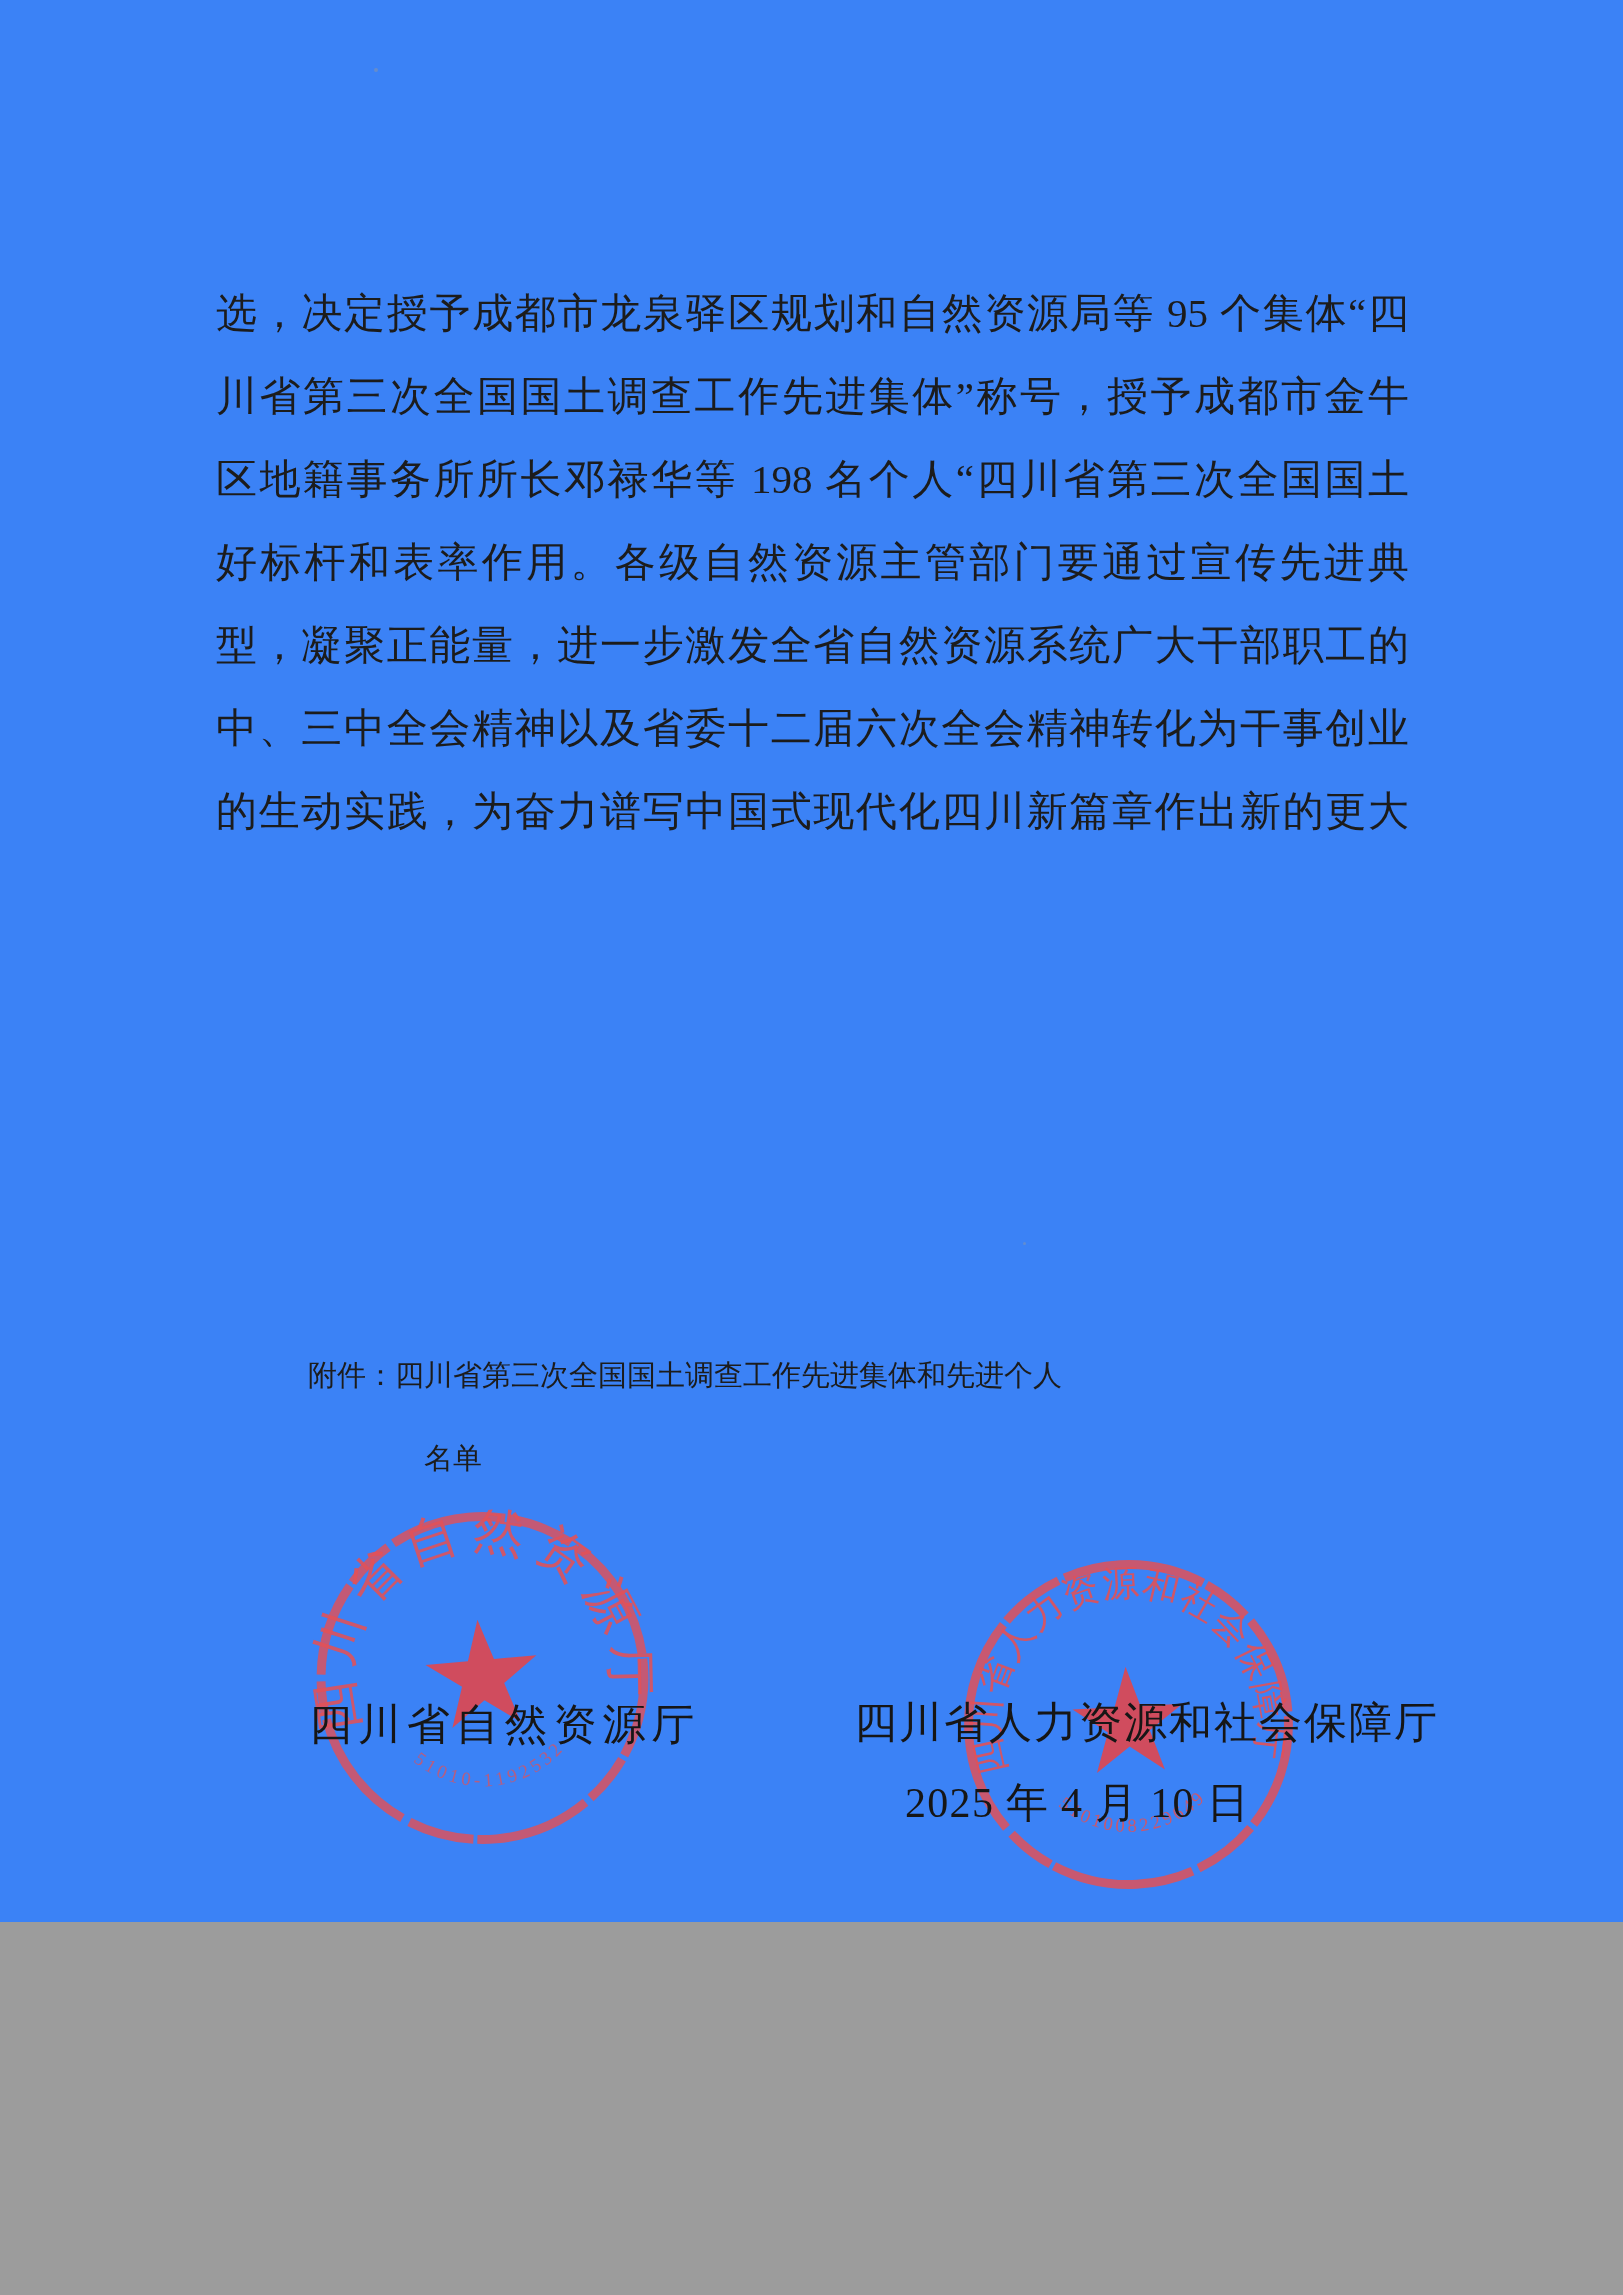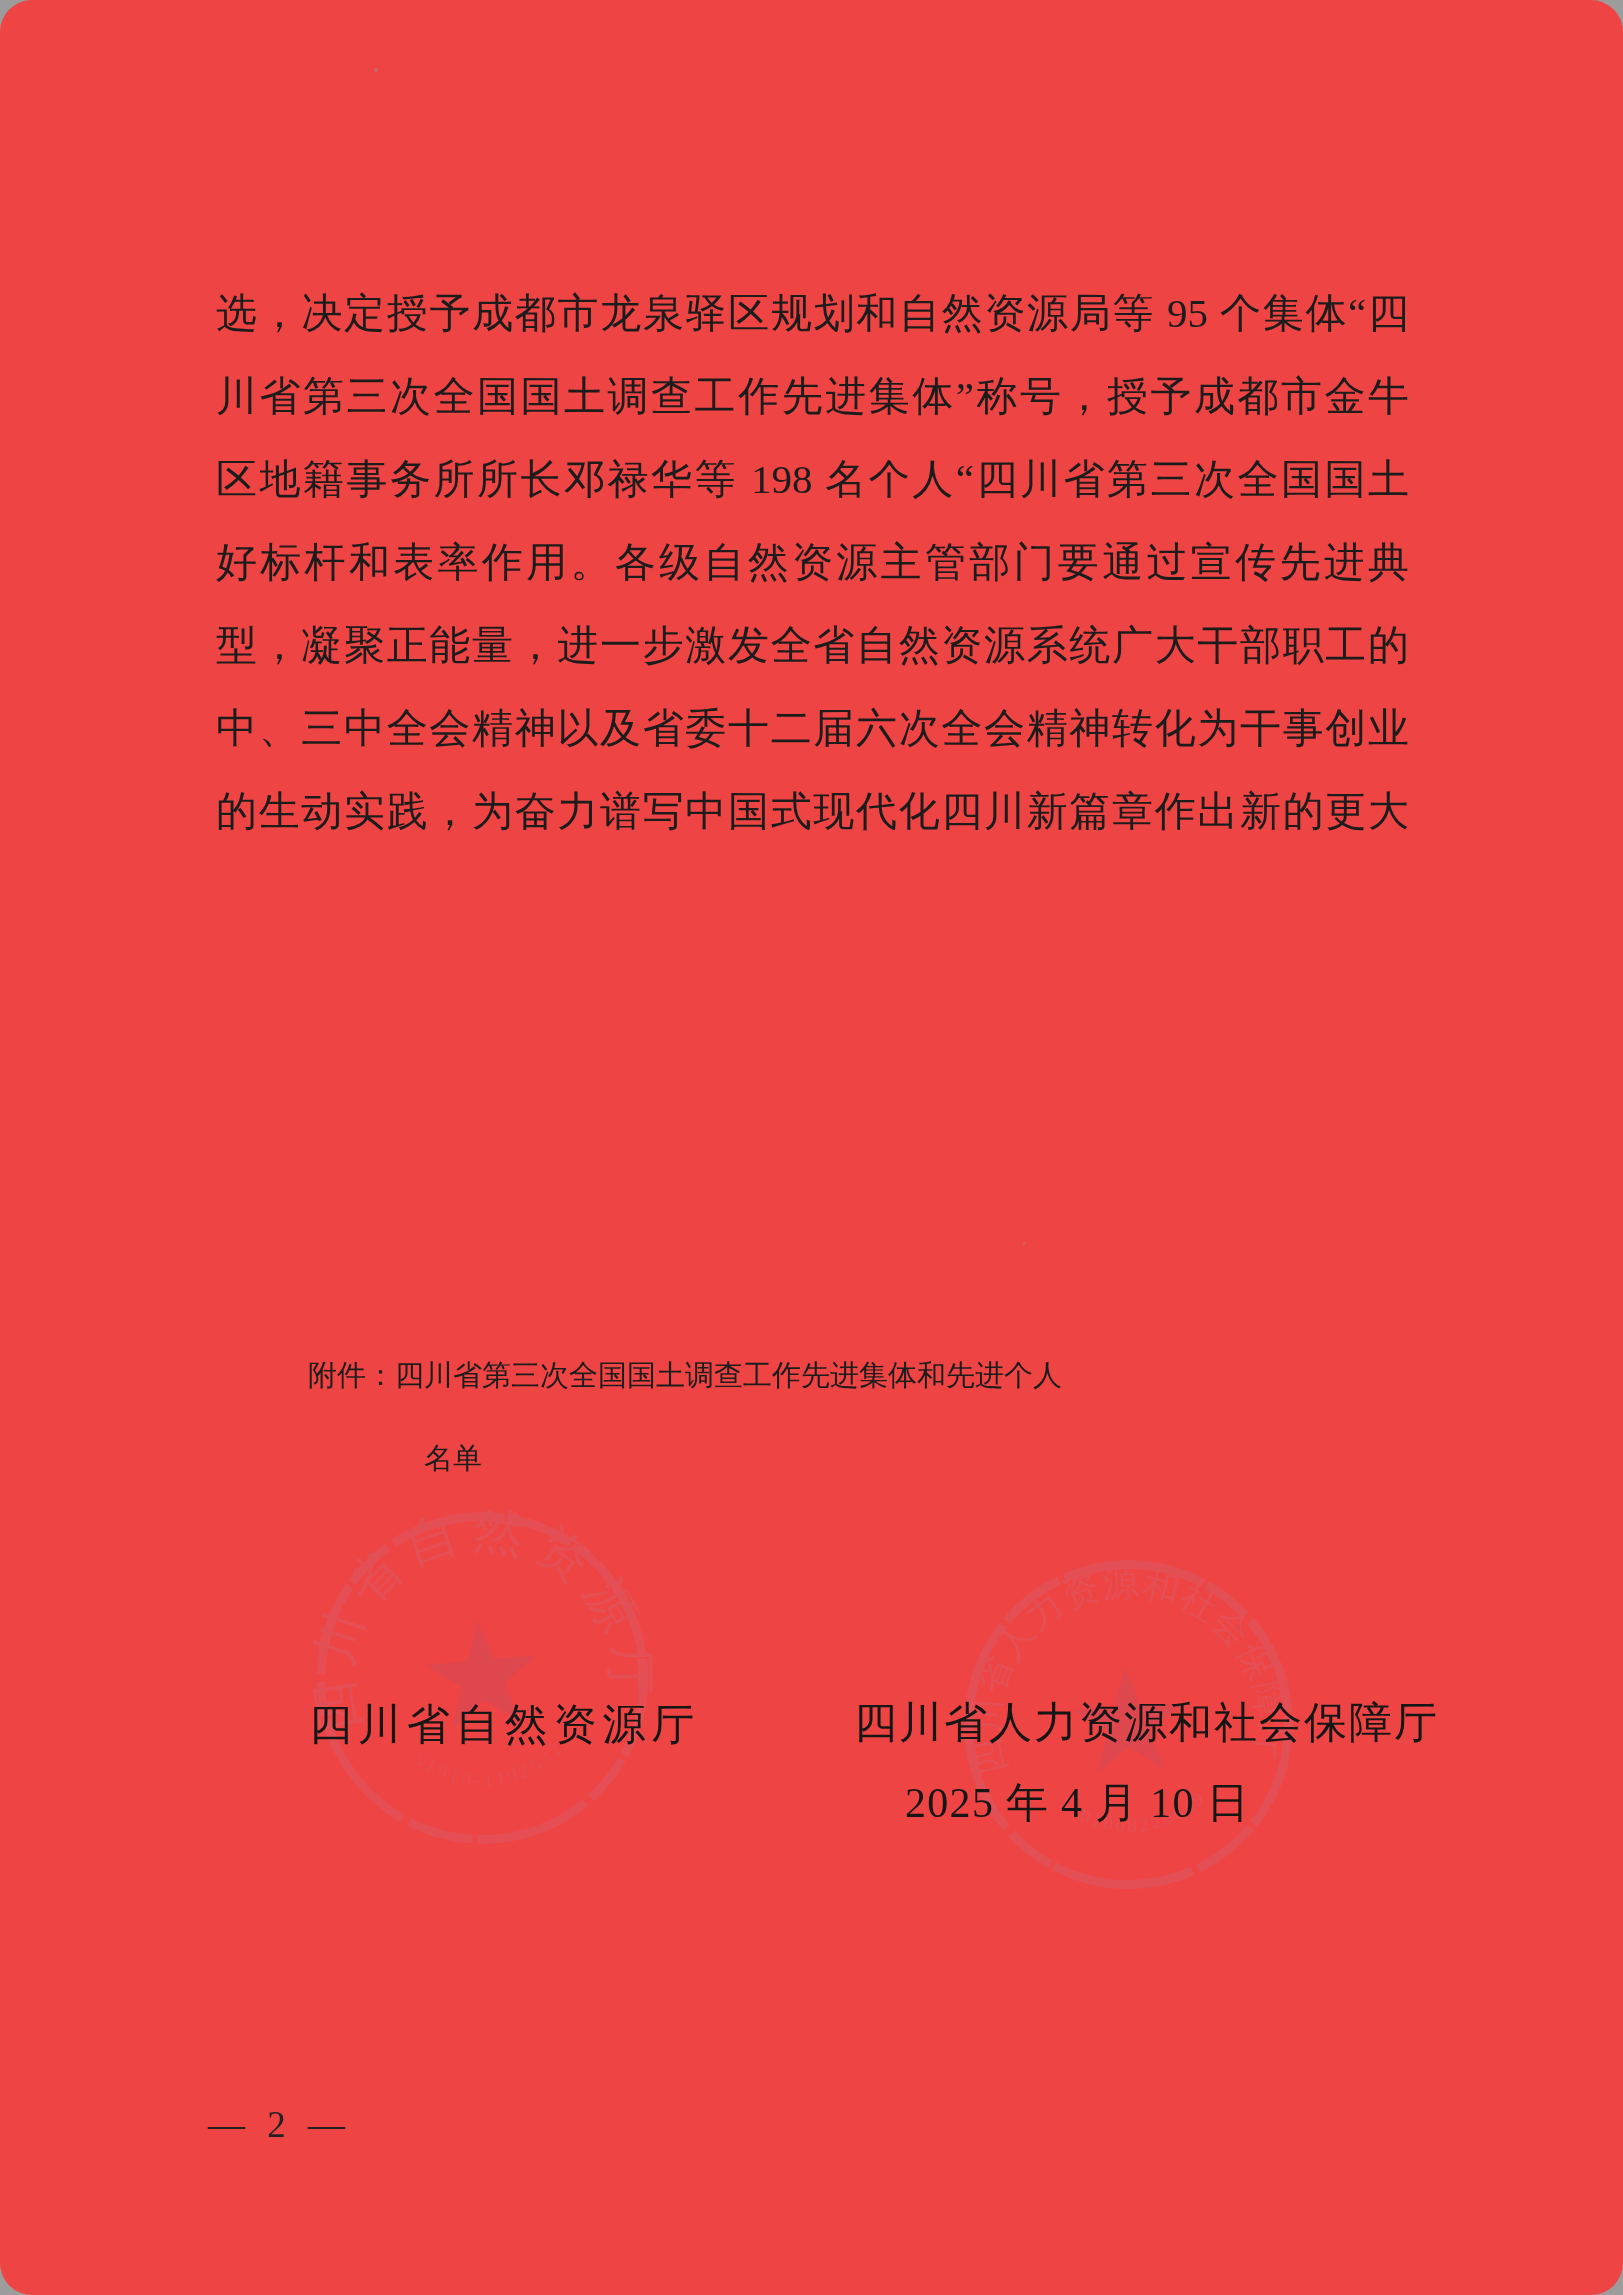--- a/index.html
+++ b/index.html
@@ -1,23 +1,22 @@
 <!DOCTYPE html>
 <html style="font-size:10.5px"><head>
 <meta charset="utf-8">
 <style>
   html,body{margin:0;padding:0;background:#9c9c9c;}
   .page{
     position:relative;
-    width:1623px;height:2295px;
-    background:#ef4444;
+    width:1623px;height:1922px;
+    background:#3b82f6;
     overflow:hidden;
     font-family:"Liberation Serif","DejaVu Serif",serif;
     color:#1c1c1c;
-    border-radius:32px;
   }
   
   .bodytext{
     position:absolute;left:216px;top:272px;width:1193px;
   }
   .line{
     height:83px;line-height:83px;font-size:41px;
     white-space:nowrap;color:#1c1c1c;
   }
   .line.just{

